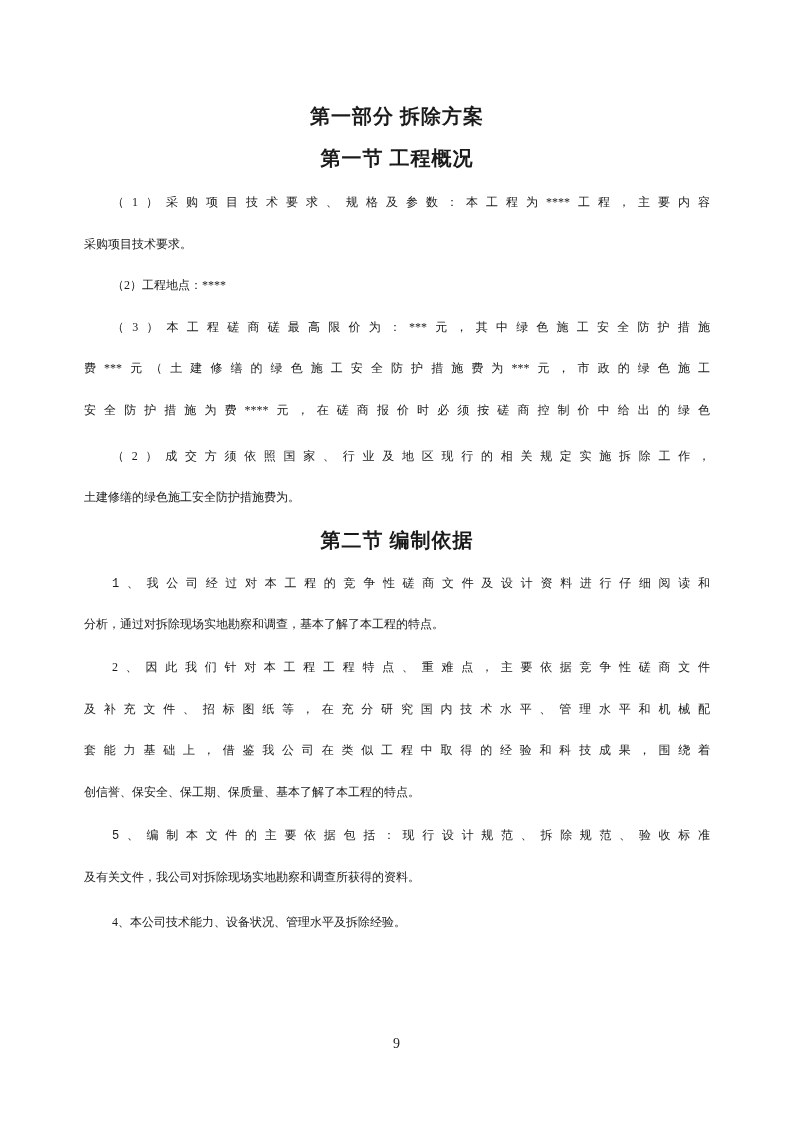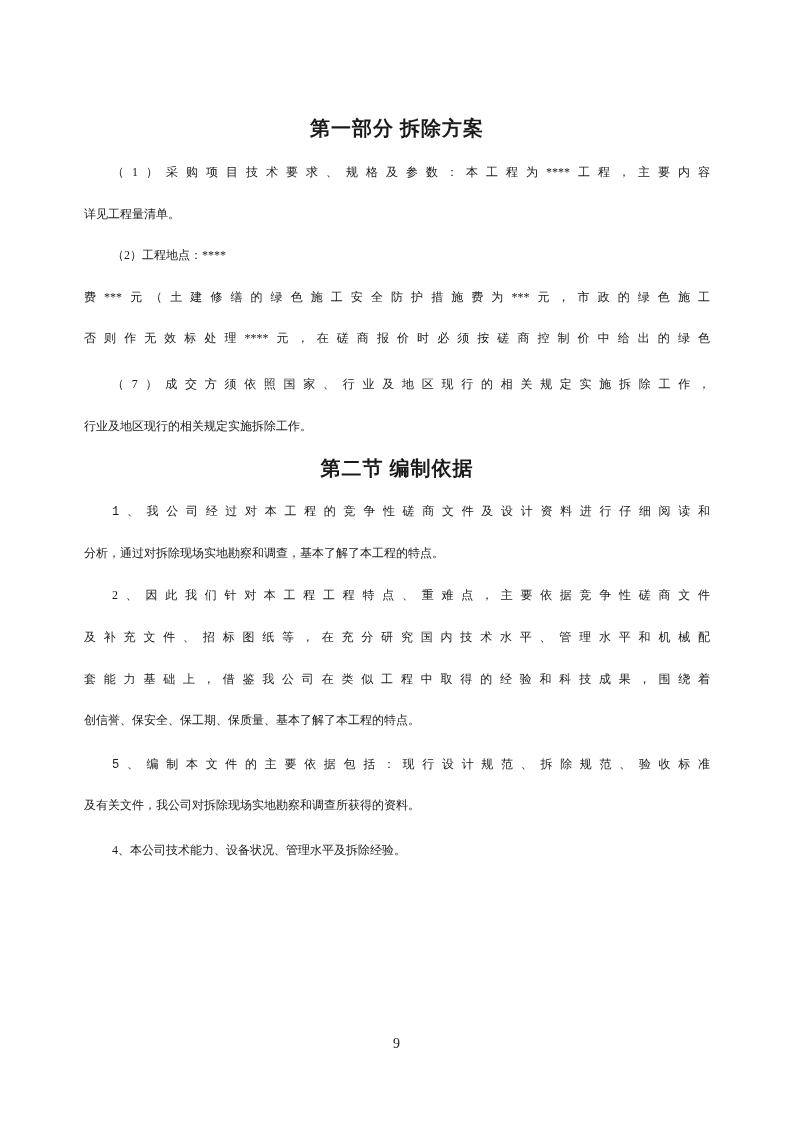--- a/index.html
+++ b/index.html
@@ -9,21 +9,21 @@
     height: 1122px;
     background: #ffffff;
     color: #1a1a1a;
     font-family: "Liberation Serif", "DejaVu Serif", serif;
     overflow: hidden;
     margin: 0 auto;
   }
   .content {
     position: absolute;
     left: 84px;
-    top: 12px;
+    top: 0;
     width: 626px;
   }
   
   .h {
     height: 42px;
     line-height: 42px;
     text-align: center;
     font-weight: bold;
     font-size: 20px;
     letter-spacing: 1px;
@@ -55,38 +55,40 @@
     color: #222222;
   }
 </style>
 </head>
 <body>
 
 <div class="page">
   <div class="content">
 
     <div class="h h-first">第一部分 拆除方案</div>
+    <div class="h">第一节 工程概况</div>
 
     <div class="para s1-start">
       <div class="ln first">（1）采购项目技术要求、规格及参数：本工程为****工程，主要内容</div>
-      <div class="ln last">详见工程量清单。</div>
+      <div class="ln last">采购项目技术要求。</div>
     </div>
 
     <div class="para">
       <div class="ln first last">（2）工程地点：****</div>
     </div>
 
     <div class="para">
+      <div class="ln first">（3）本工程磋商磋最高限价为：***元，其中绿色施工安全防护措施</div>
       <div class="ln">费***元（土建修缮的绿色施工安全防护措施费为***元，市政的绿色施工</div>
-      <div class="ln">否则作无效标处理****元，在磋商报价时必须按磋商控制价中给出的绿色</div>
+      <div class="ln">安全防护措施为费****元，在磋商报价时必须按磋商控制价中给出的绿色</div>
     </div>
 
     <div class="para mt4">
-      <div class="ln first">（7）成交方须依照国家、行业及地区现行的相关规定实施拆除工作，</div>
-      <div class="ln last">行业及地区现行的相关规定实施拆除工作。</div>
+      <div class="ln first">（2）成交方须依照国家、行业及地区现行的相关规定实施拆除工作，</div>
+      <div class="ln last">土建修缮的绿色施工安全防护措施费为。</div>
     </div>
 
     <div class="h">第二节 编制依据</div>
 
     <div class="para mt3">
       <div class="ln first">1、我公司经过对本工程的竞争性磋商文件及设计资料进行仔细阅读和</div>
       <div class="ln last">分析，通过对拆除现场实地勘察和调查，基本了解了本工程的特点。</div>
     </div>
 
     <div class="para">

